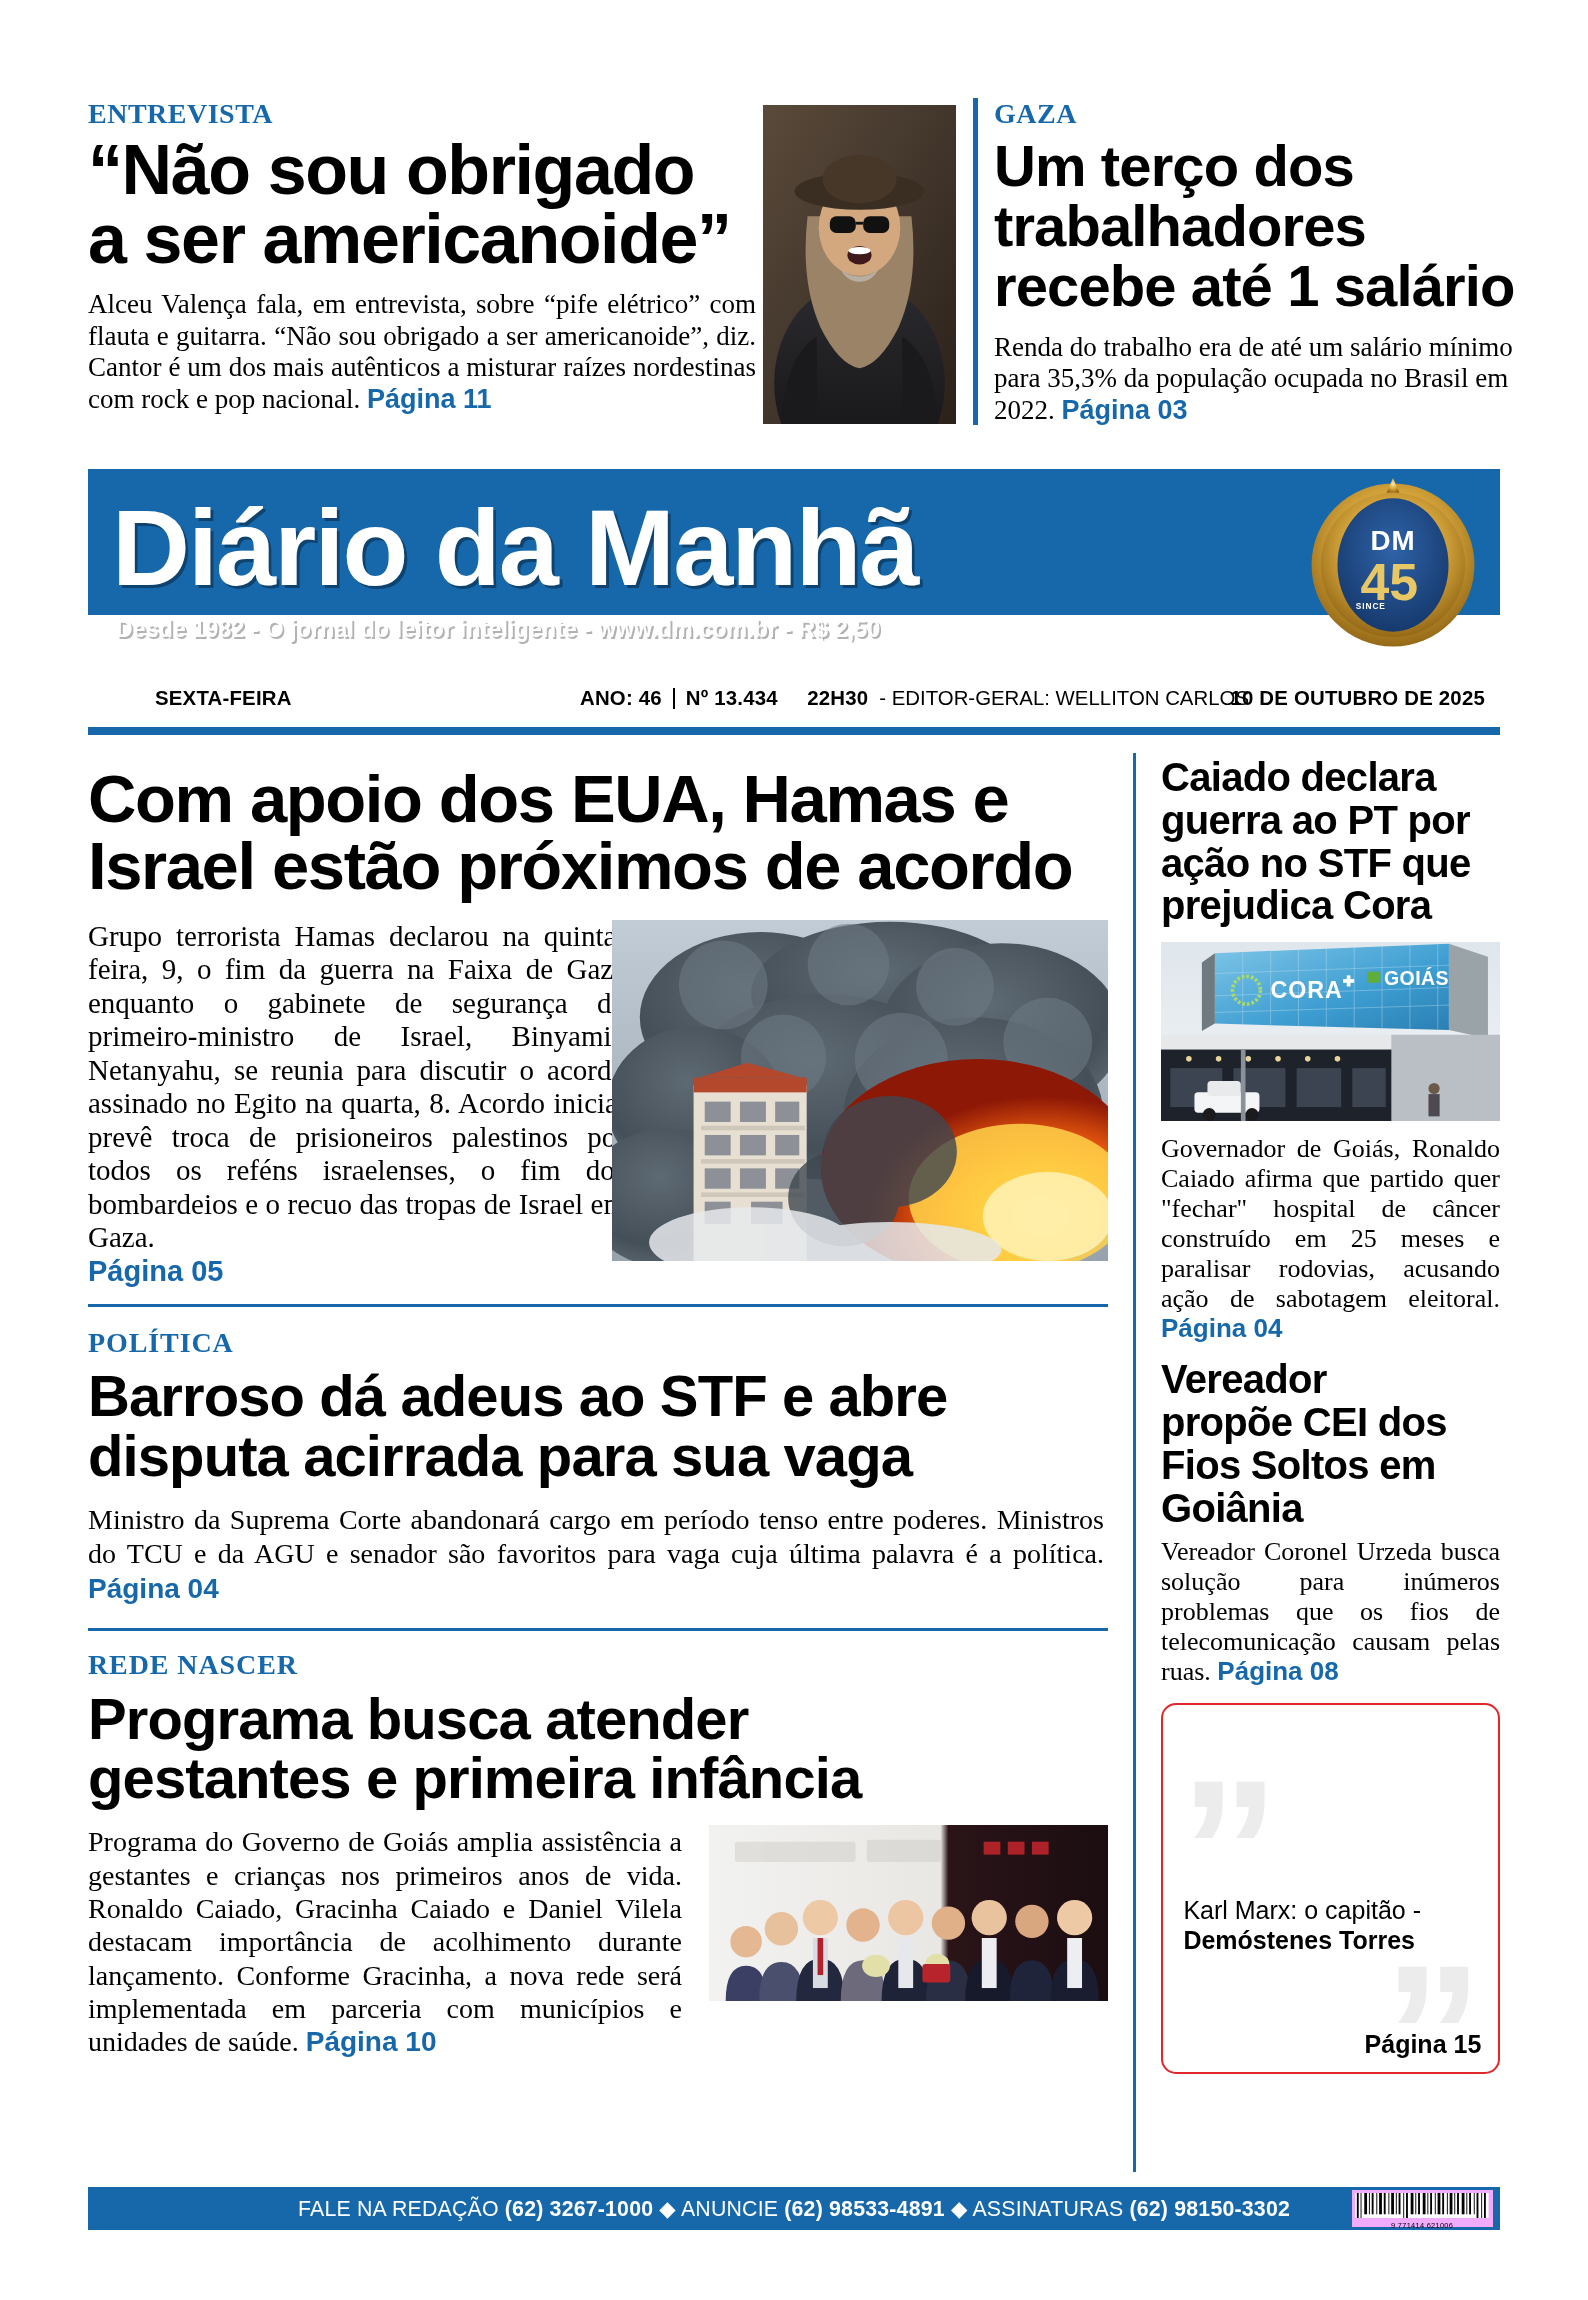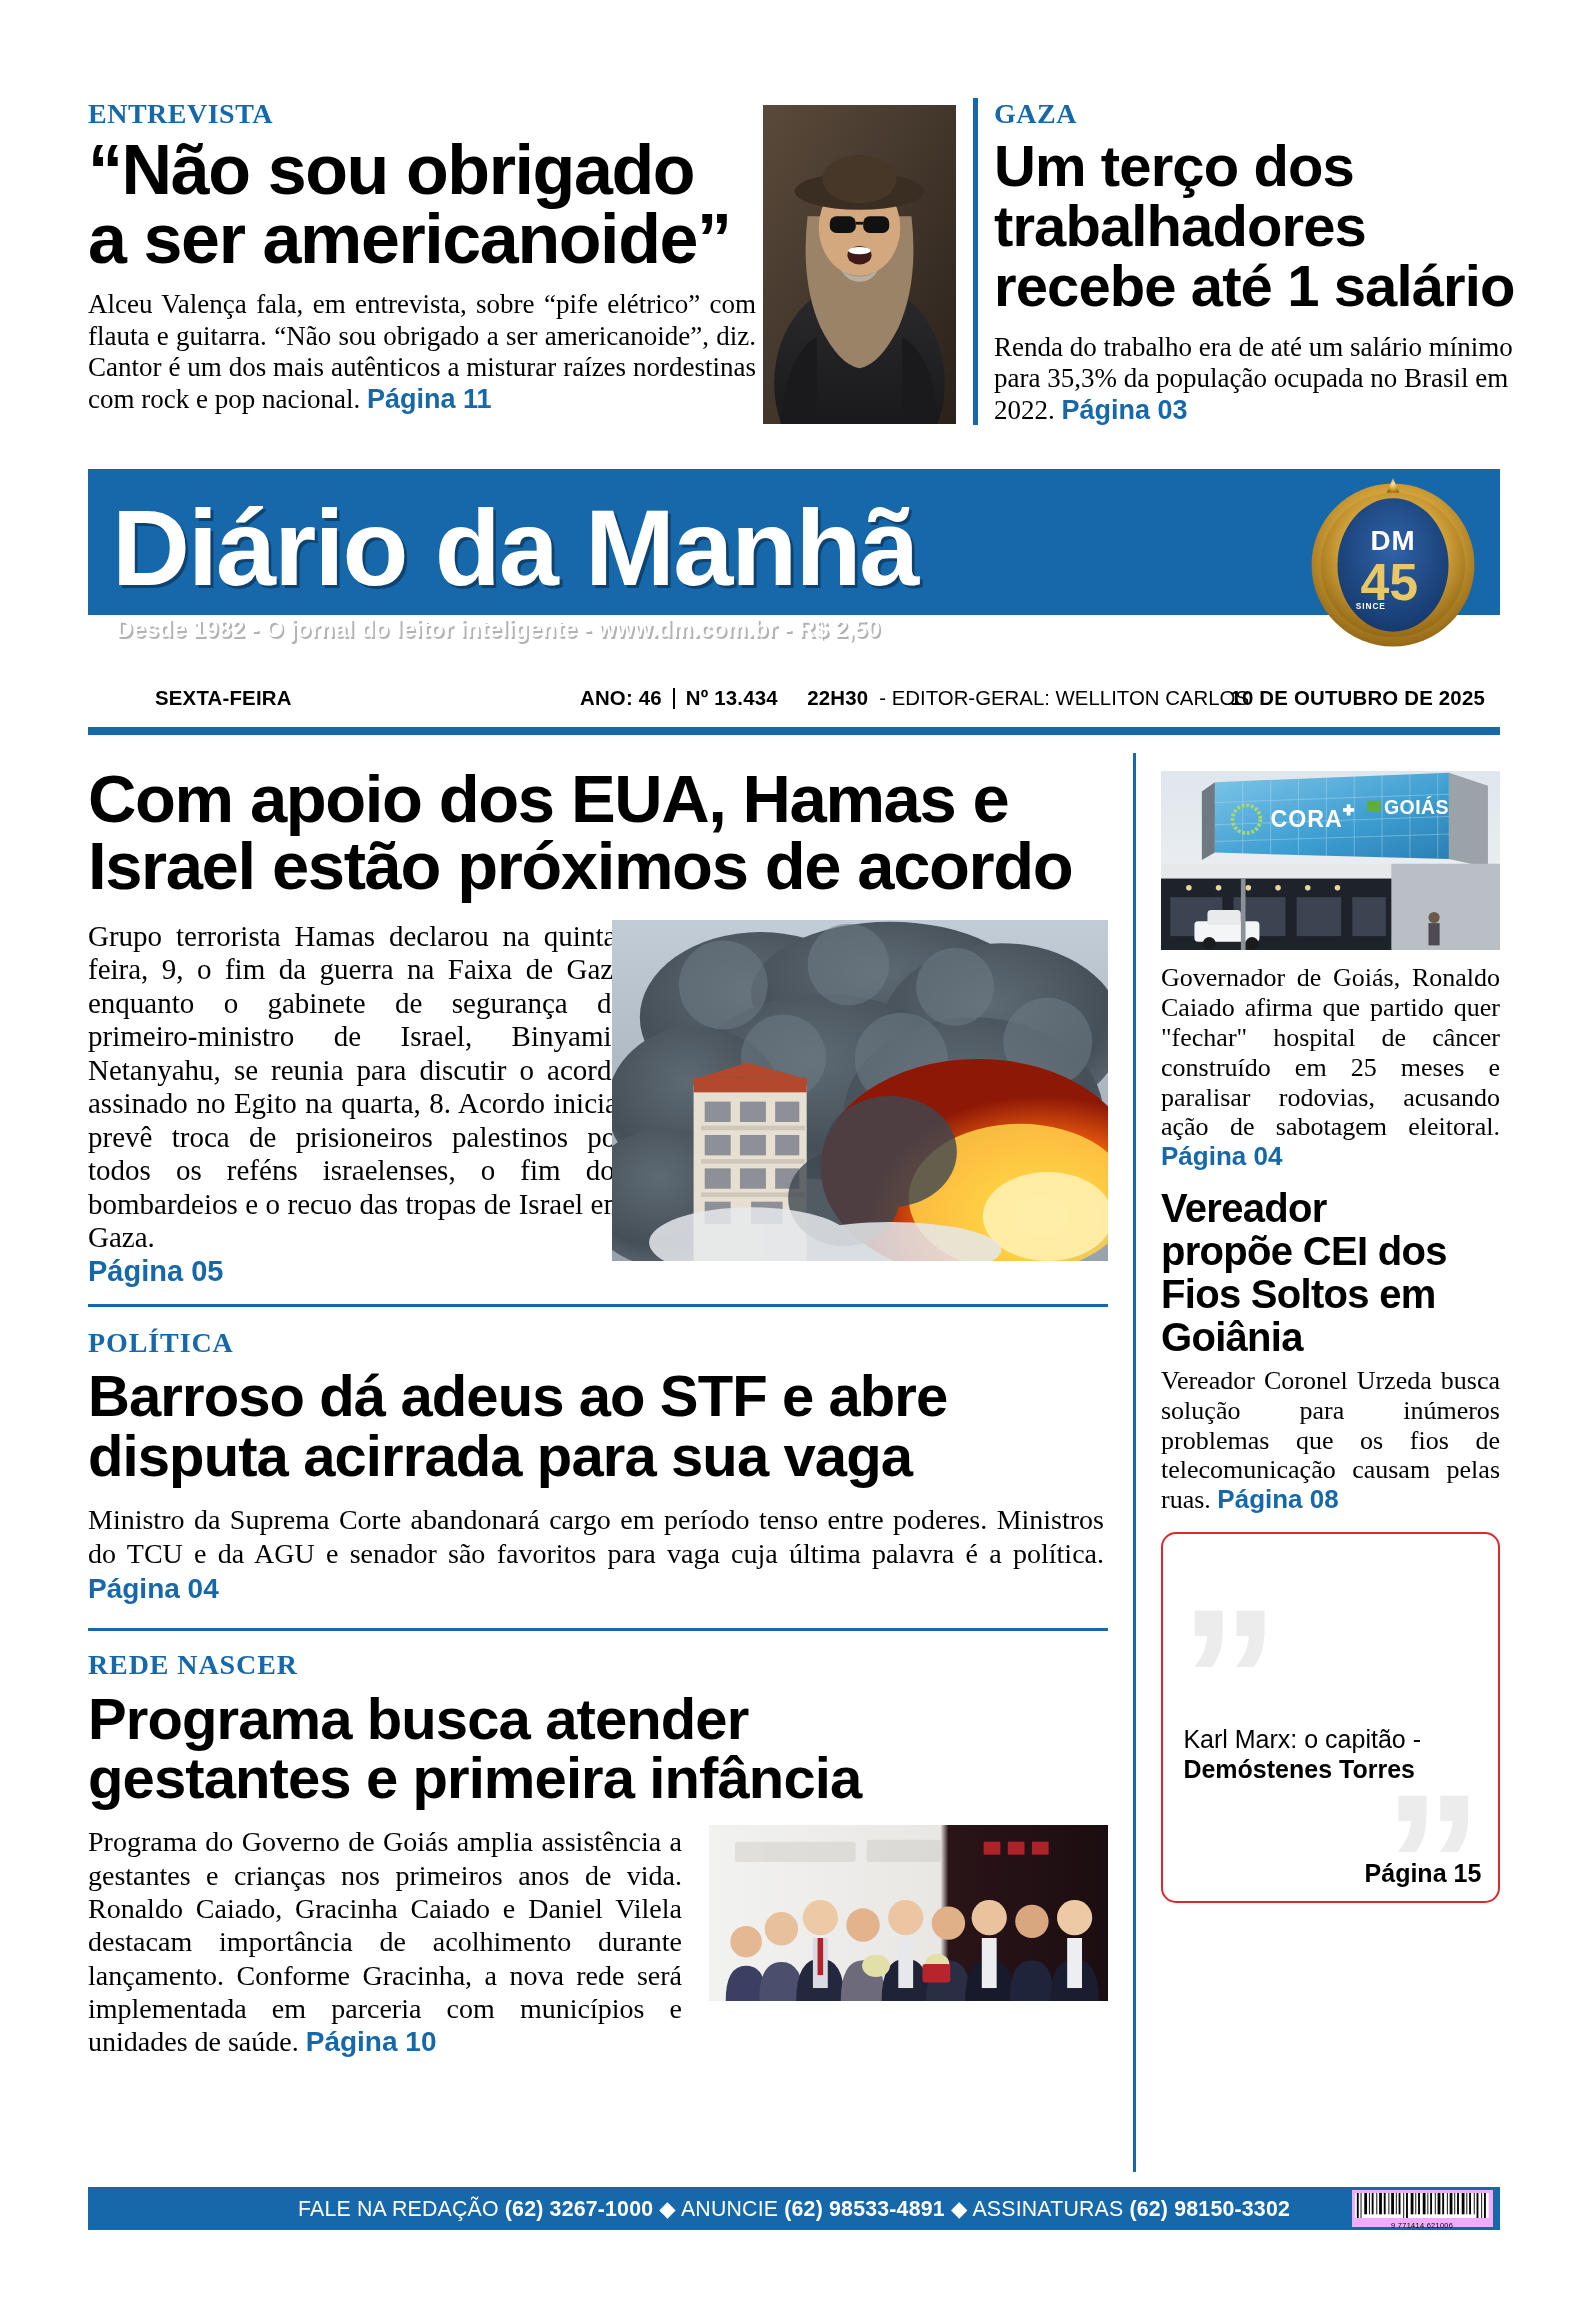--- a/index.html
+++ b/index.html
@@ -537,20 +537,24 @@
         </div>
       </div>
     </div>
   </div>
 
   <div class="vrule"></div>
 
   <div class="col-right">
 
     <div>
+      <div class="rc-h1">Caiado declara
+guerra ao PT por
+ação no STF que
+prejudica Cora</div>
       <div class="rc-photo">
         <div class="ph">
           <svg viewBox="0 0 365 193" preserveAspectRatio="none">
             <defs>
               <linearGradient id="glass" x1="0" y1="0" x2="1" y2="1">
                 <stop offset="0%" stop-color="#7fc6e8"></stop>
                   <stop offset="60%" stop-color="#3d9dd1"></stop>
                   <stop offset="100%" stop-color="#2b7fb3"></stop>
               </linearGradient>
               <linearGradient id="skyh" x1="0" y1="0" x2="0" y2="1">

